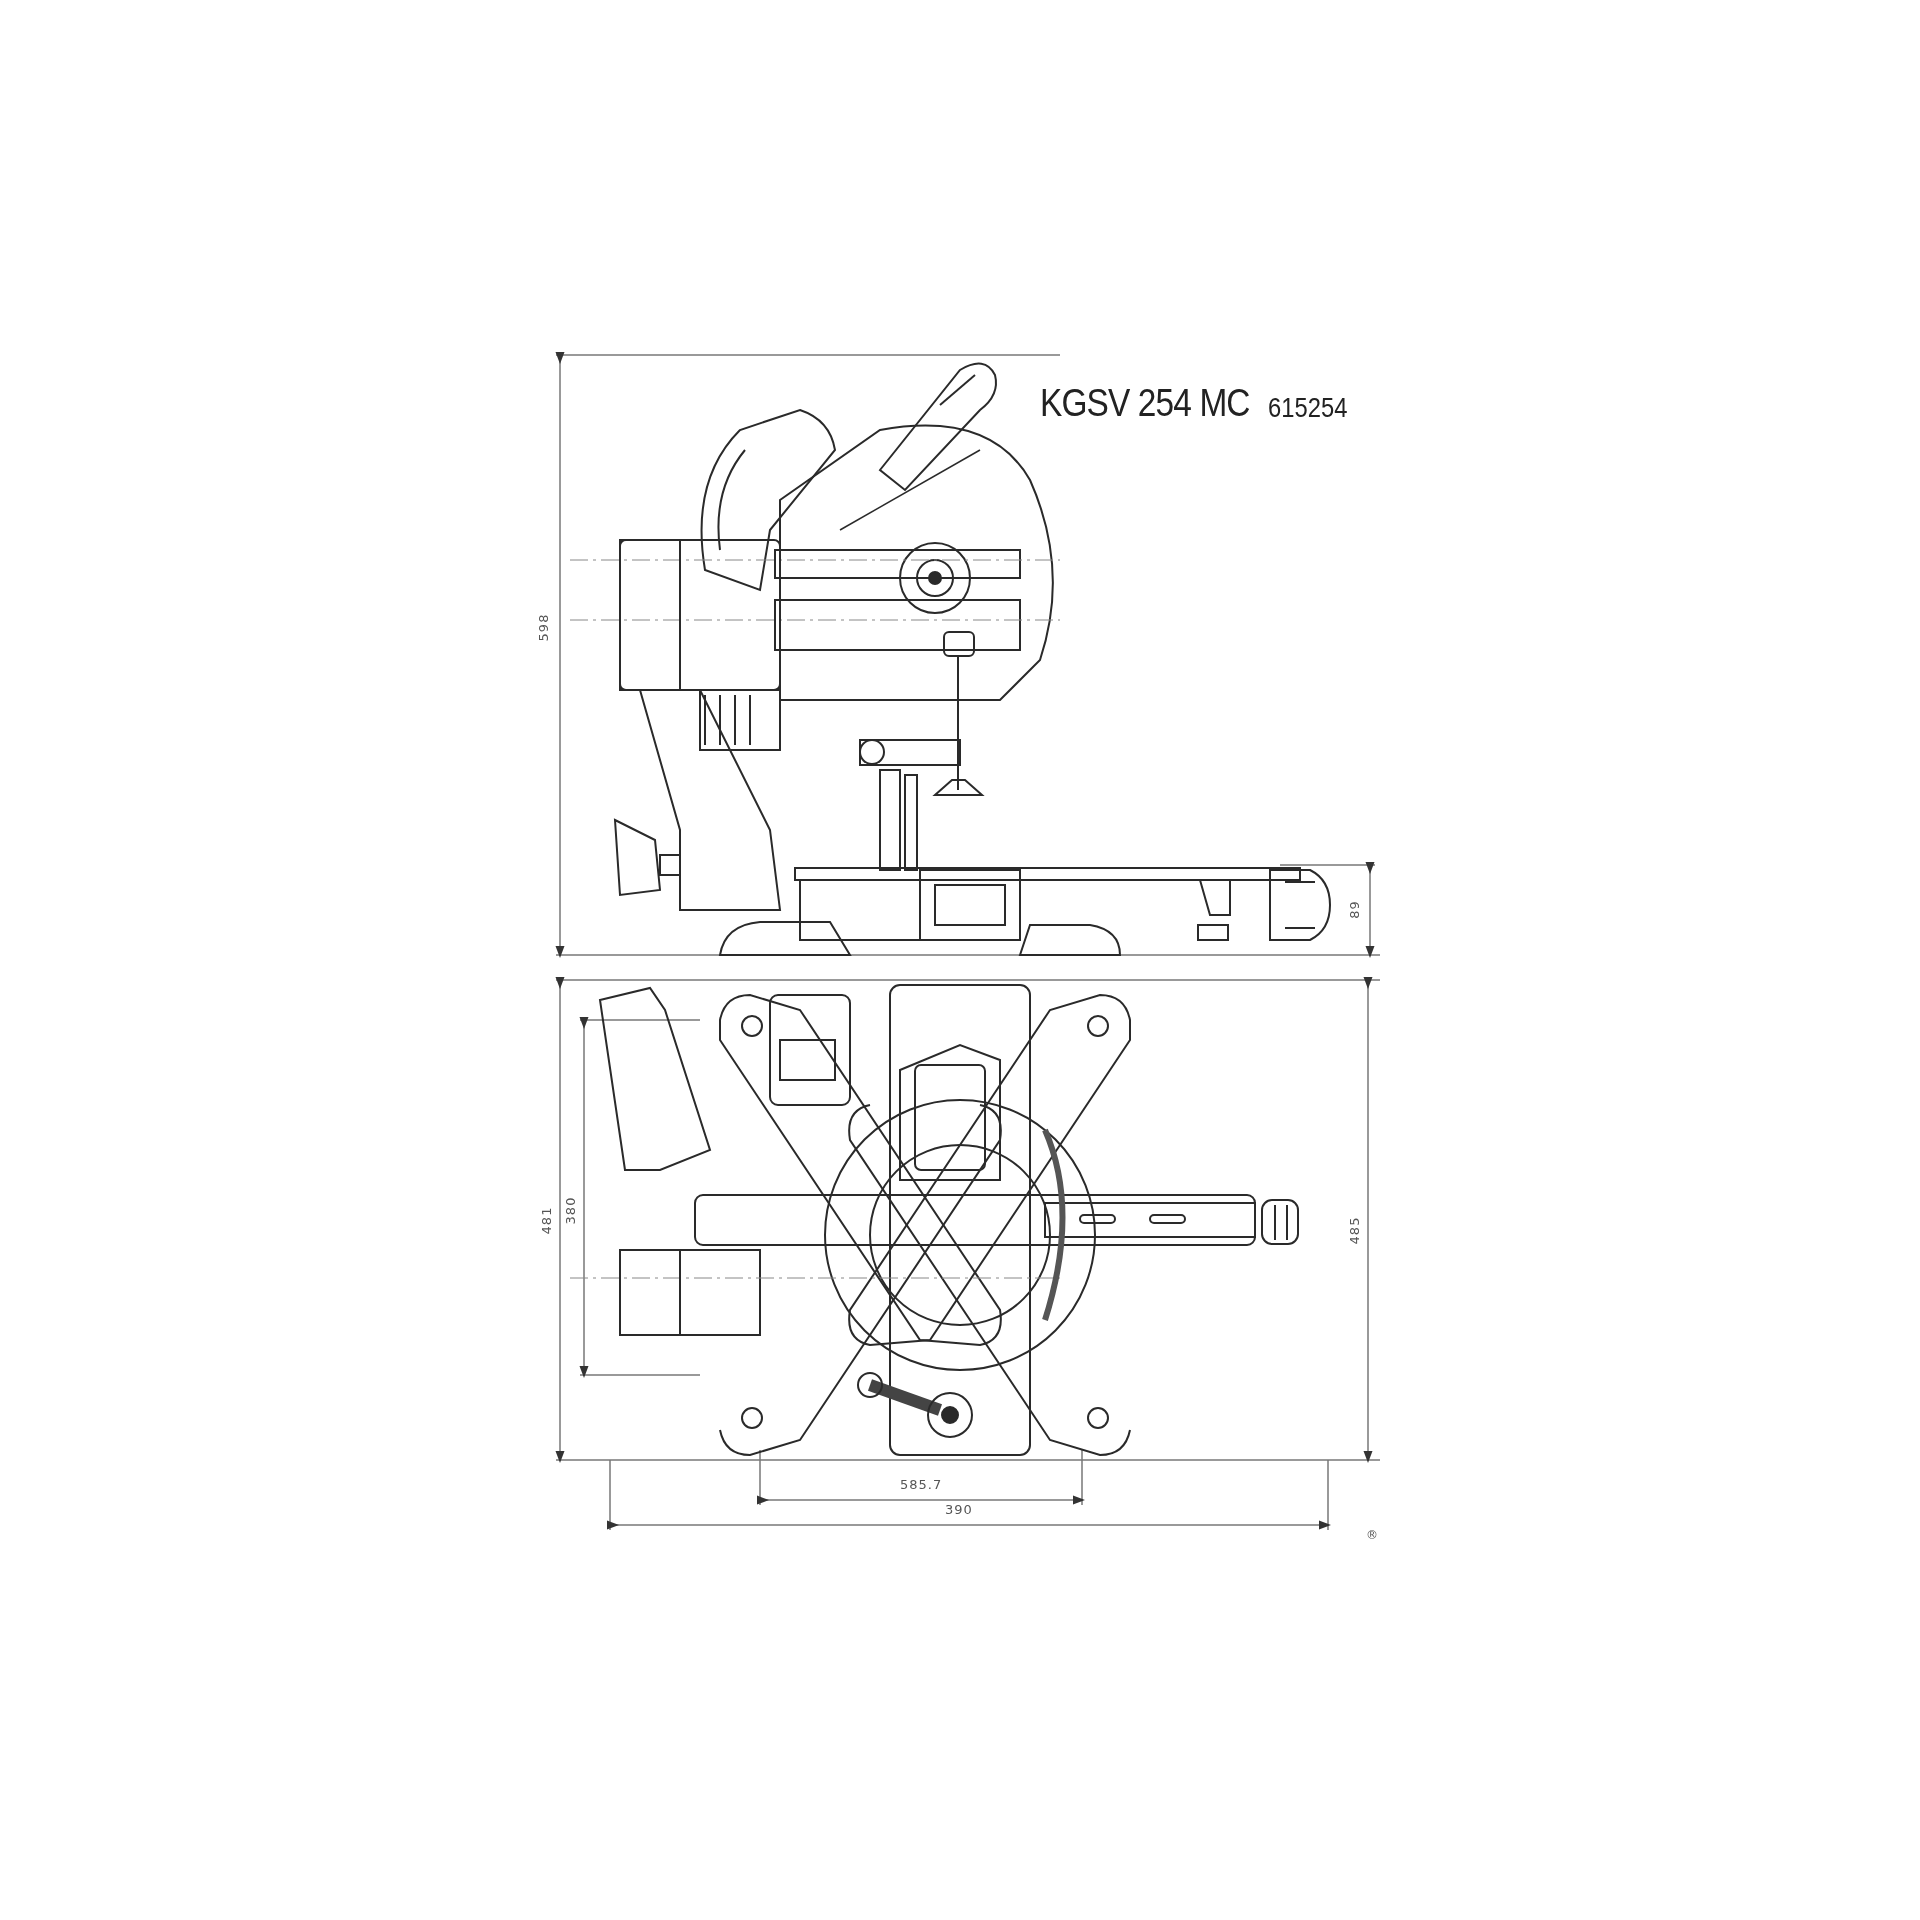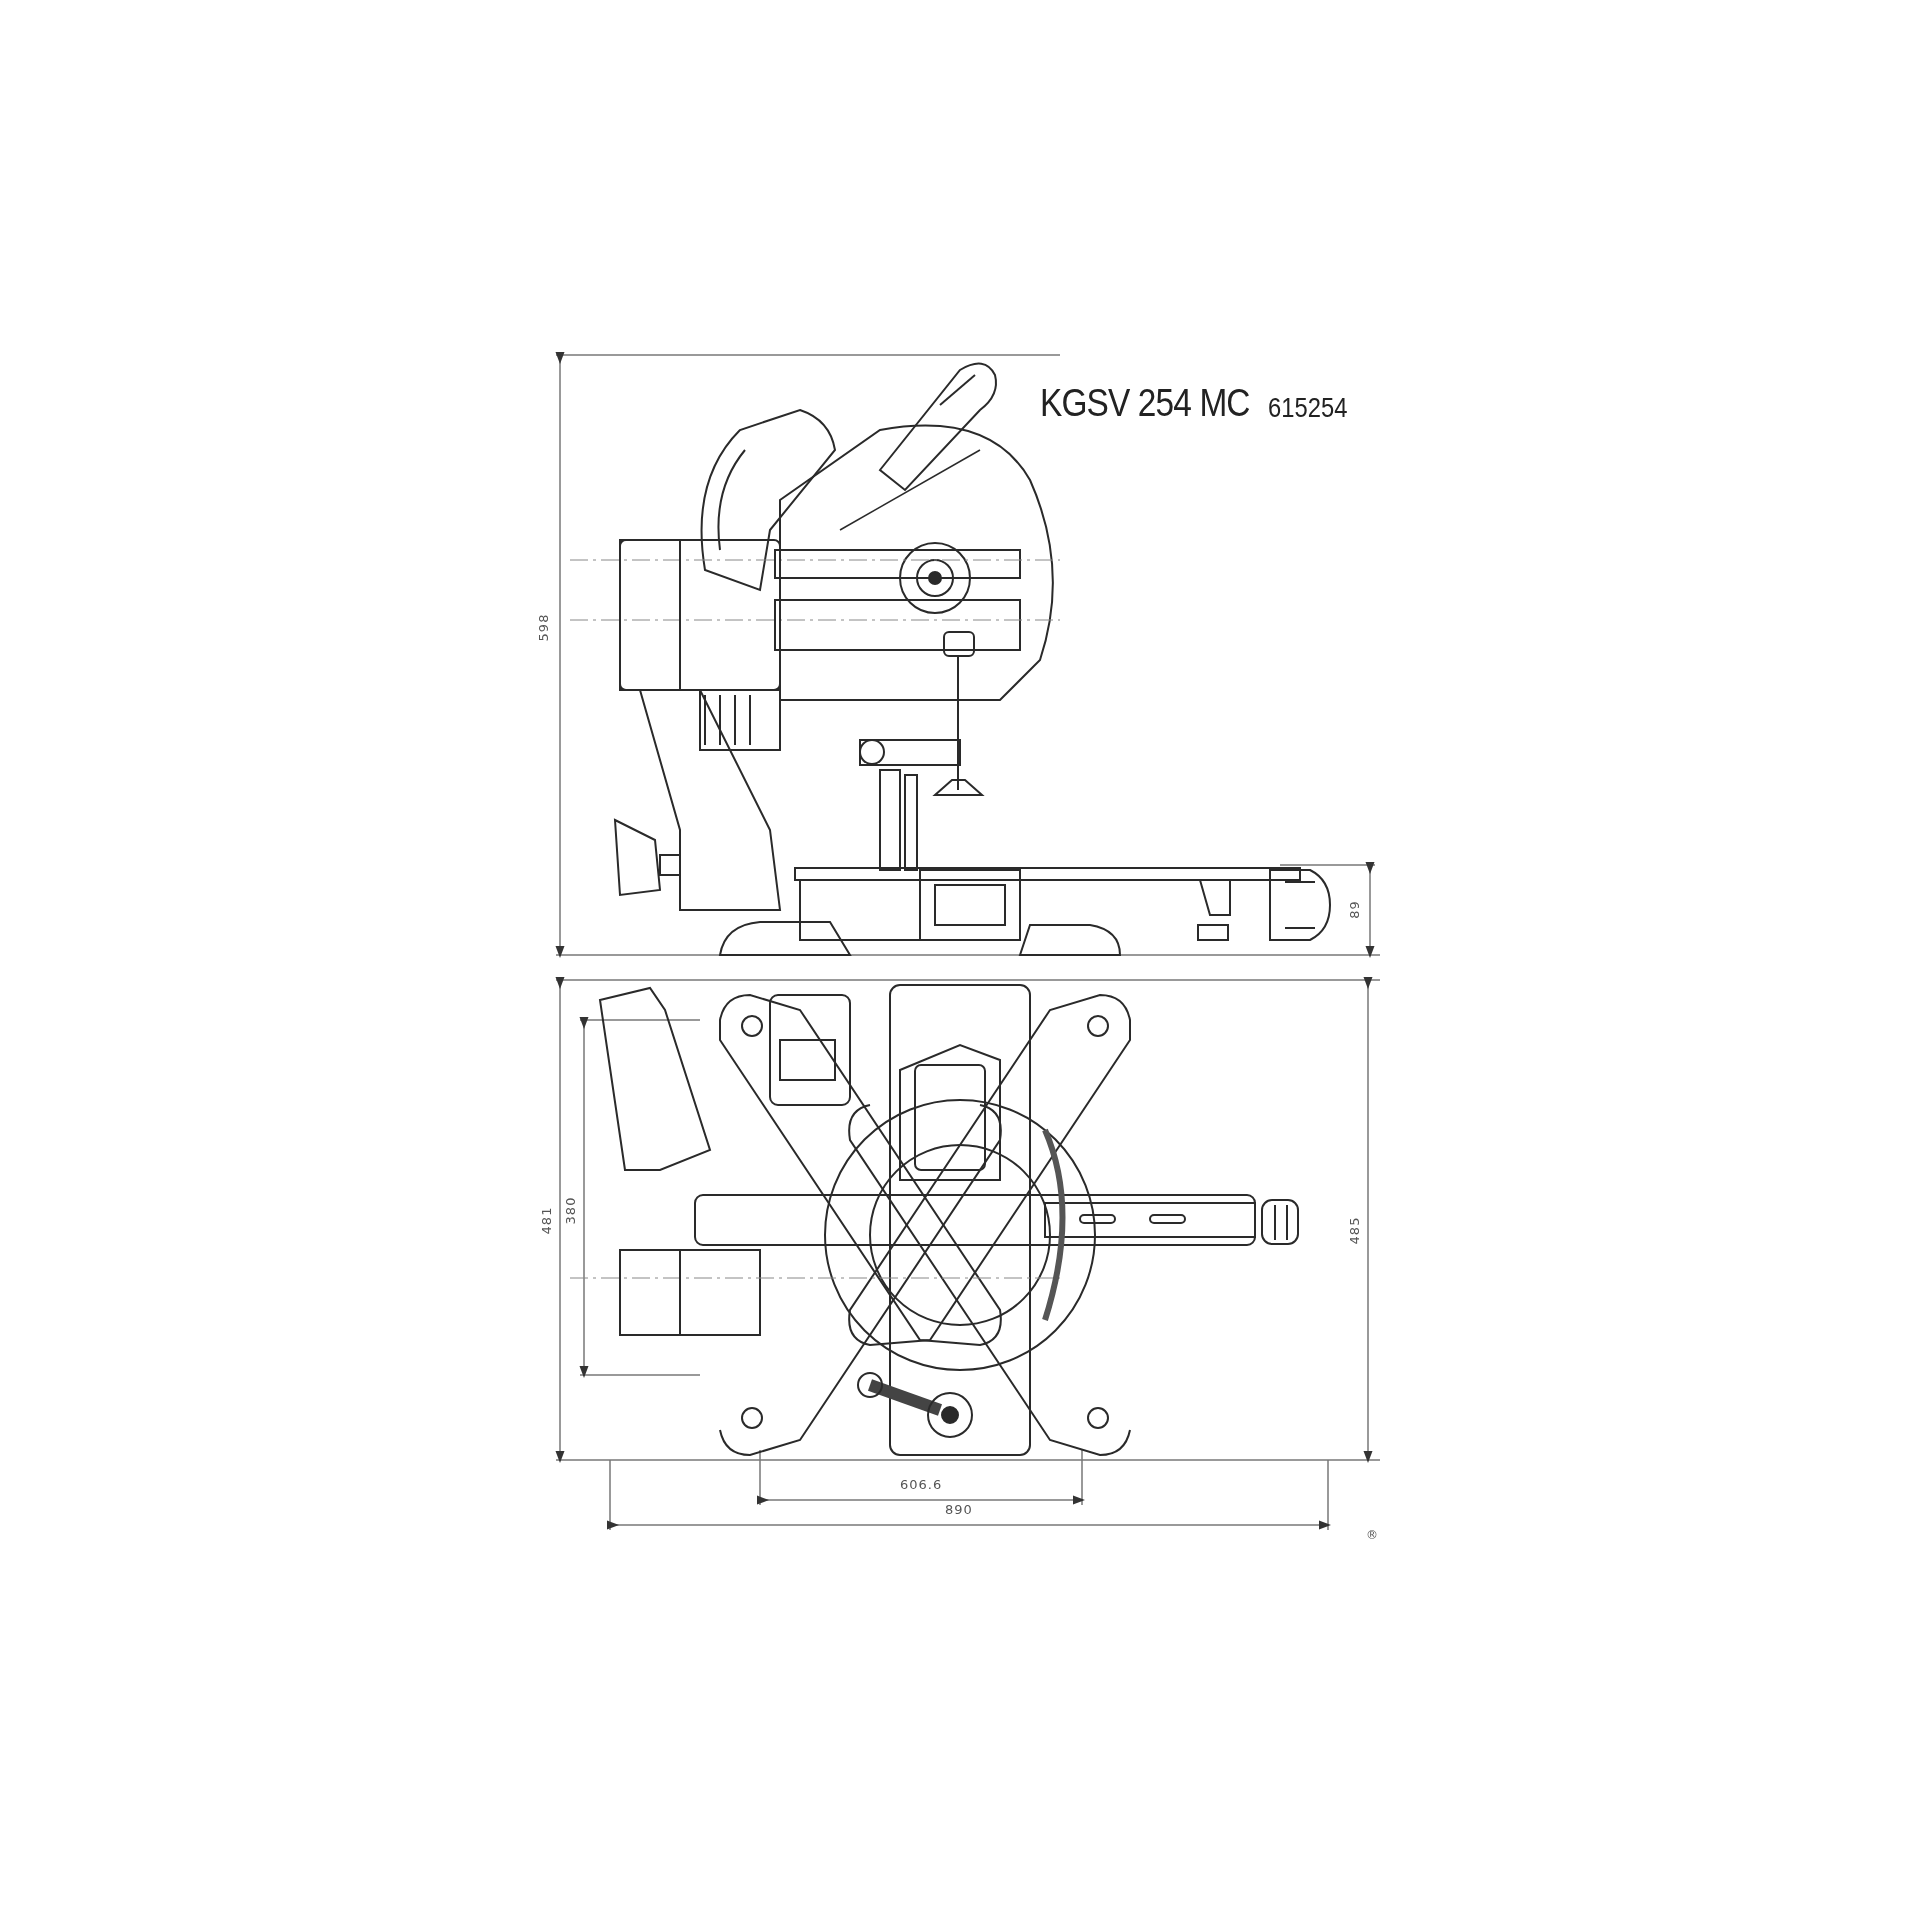--- a/index.html
+++ b/index.html
@@ -150,17 +150,17 @@
 
   <div class="title">KGSV 254 MC</div>
   <div class="partno">615254</div>
 
   <div class="dim v" style="left:530px; top:610px;">598</div>
   <div class="dim v" style="left:1345px; top:892px;">89</div>
 
   <div class="dim v" style="left:533px; top:1203px;">481</div>
   <div class="dim v" style="left:557px; top:1193px;">380</div>
   <div class="dim v" style="left:1341px; top:1213px;">485</div>
-  <div class="dim" style="left:900px; top:1467px;">606.6</div>
-  <div class="dim" style="left:945px; top:1492px;">890</div>
+  <div class="dim" style="left:900px; top:1467px;">585.7</div>
+  <div class="dim" style="left:945px; top:1492px;">390</div>
 
   <div class="reg">®</div>
 </div>
 
 </body></html>

